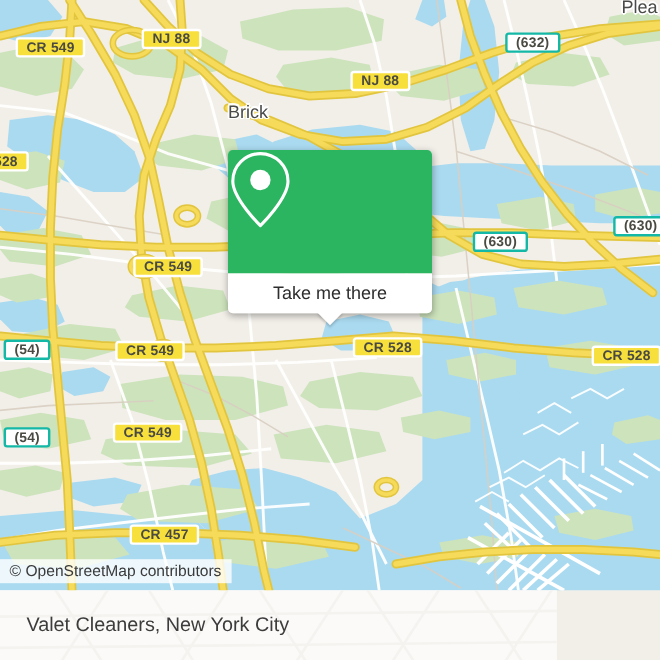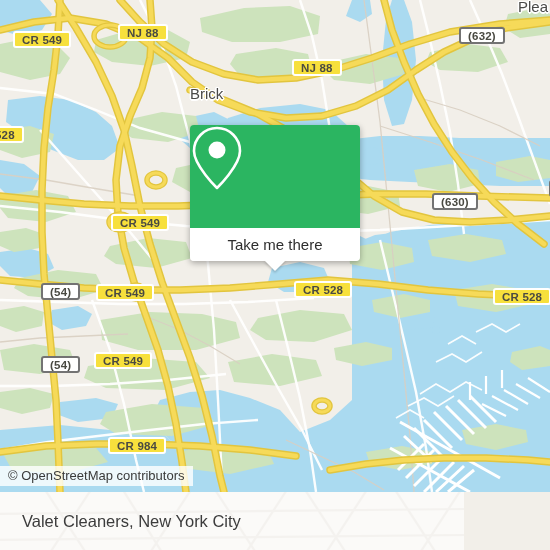--- a/index.html
+++ b/index.html
@@ -25,23 +25,22 @@
     white-space:nowrap;
     box-sizing:border-box;
   }
   .shield.yel{
     background:#F7E03C;
     border:2px solid #FFFFFF;
     color:#4A4A42;
   }
   .shield.wht{
     background:#FFFFFF;
-    border:2px solid #737373;
+    border:2px solid #14b8a6;
     color:#4A4A42;
-    margin-left:38px;
   }
 
   
   .place{
     position:absolute;
     font-size:15px;
     color:#4A4A48;
     white-space:nowrap;
     text-shadow:
       1.5px 0 0 #fff,-1.5px 0 0 #fff,0 1.5px 0 #fff,0 -1.5px 0 #fff,
@@ -340,21 +339,21 @@
     <div class="shield yel" style="left:-14px;top:126px;">528</div>
     <div class="shield wht" style="left:394px;top:193px;">(630)</div>
     <div class="shield wht" style="left:511px;top:180px;">(630)</div>
     <div class="shield yel" style="left:111px;top:214px;">CR 549</div>
     <div class="shield wht" style="left:3px;top:283px;">(54)</div>
     <div class="shield yel" style="left:96px;top:284px;">CR 549</div>
     <div class="shield yel" style="left:294px;top:281px;">CR 528</div>
     <div class="shield yel" style="left:493px;top:288px;">CR 528</div>
     <div class="shield wht" style="left:3px;top:356px;">(54)</div>
     <div class="shield yel" style="left:94px;top:352px;">CR 549</div>
-    <div class="shield yel" style="left:108px;top:437px;">CR 984</div>
+    <div class="shield yel" style="left:108px;top:437px;">CR 457</div>
 
     <div id="popup">
       <div id="popup-head">
         <svg width="54" height="66" viewBox="0 0 54 66">
           <path d="M27,3 C14.3,3 4,13.3 4,26 C4,40.5 27,63 27,63 C27,63 50,40.5 50,26 C50,13.3 39.7,3 27,3 Z" fill="none" stroke="#FFFFFF" stroke-width="2.6" stroke-linejoin="round"></path>
           <circle cx="27" cy="25" r="8.5" fill="#FFFFFF"></circle>
         </svg>
       </div>
       <div id="popup-foot">
         <span id="popup-label">Take me there</span>

